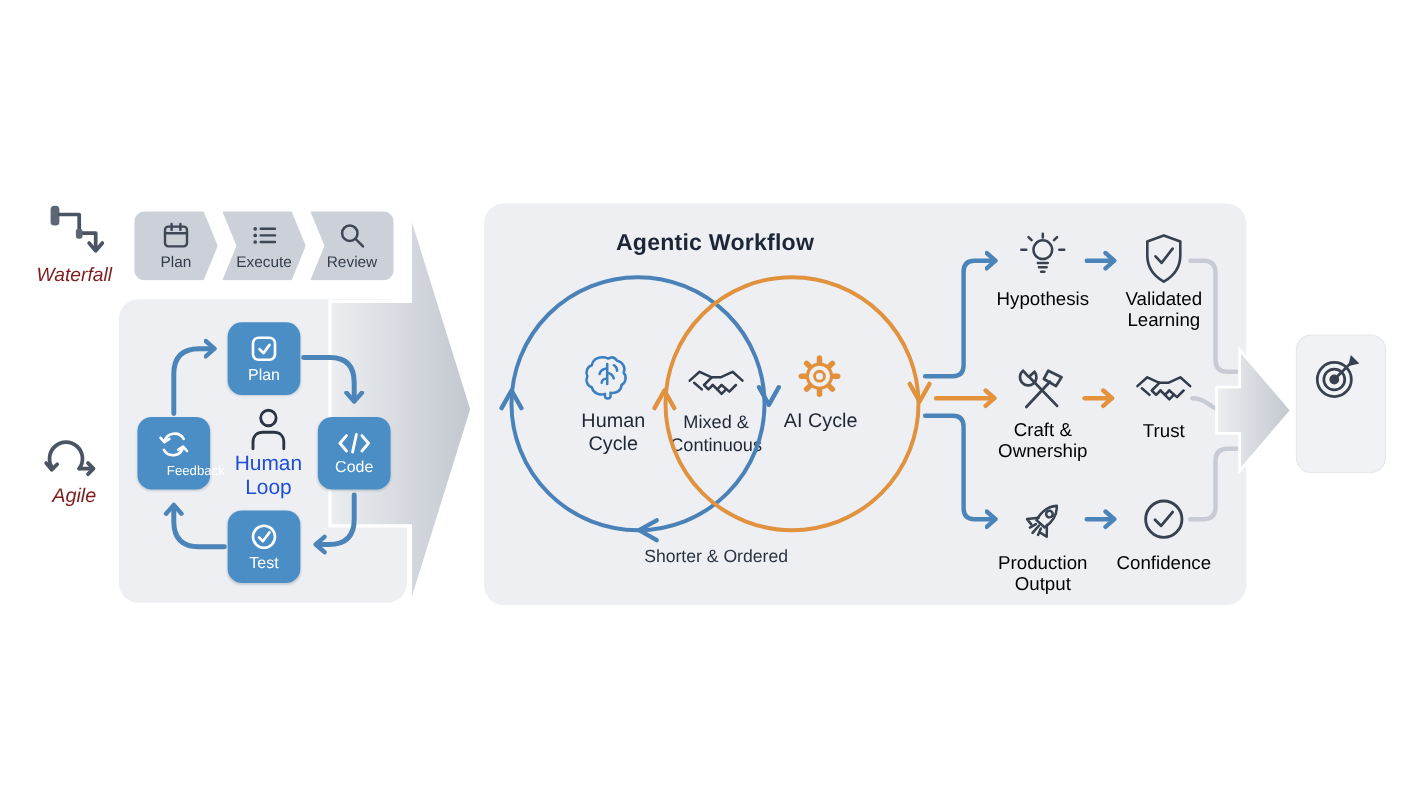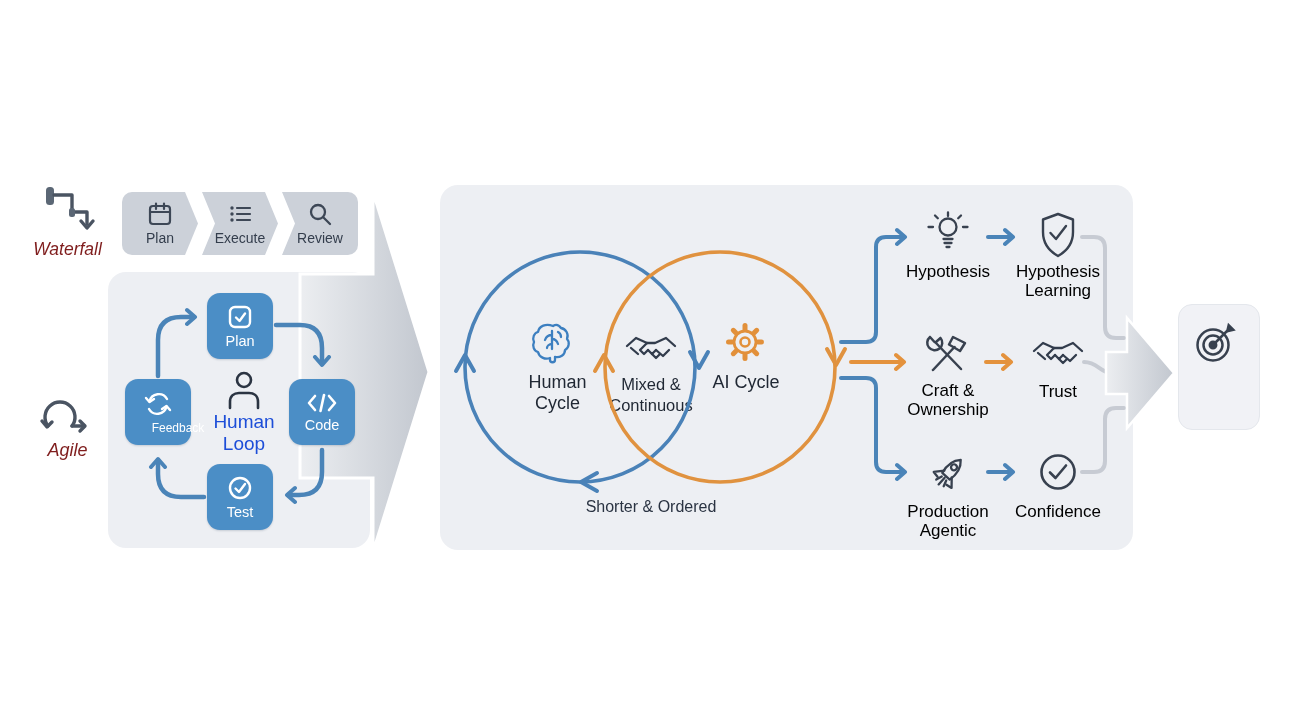--- a/index.html
+++ b/index.html
@@ -189,20 +189,21 @@
   </div>
 
   <svg class="icon" style="left:222px;top:370px;" width="44" height="40" viewBox="0 0 44 40">
     <g fill="none" stroke="#2b3442" stroke-width="2.6" stroke-linecap="round">
       <circle cx="22" cy="10" r="7"></circle>
       <path d="M8,38 V32 C8,26 12,23 17,23 H27 C32,23 36,26 36,32 V38"></path>
     </g>
   </svg>
   <div class="lbl" style="left:199px;top:411px;width:90px;font-size:19px;line-height:22px;font-weight:500;color:#1d4ed8;">Human Loop</div>
 
+  <div class="lbl title" style="left:505px;top:209px;width:290px;">Agentic Workflow</div>
 
   <svg class="icon" style="left:529px;top:320px;" width="48" height="44" viewBox="0 0 48 44">
     <g fill="none" stroke="#3c7fc0" stroke-width="2.3" stroke-linecap="round" stroke-linejoin="round">
       <path d="M24,6 C17,3 10,6 9,12 C5,13 3,18 5,22 C3,26 5,31 9,32 C10,37 16,40 21,38 L21,40 C21,43 26,43 26,40 V37 C31,38 36,35 36,30 C40,28 41,22 38,19 C40,14 37,9 32,8 C30,5 27,4 24,6 Z"></path>
       <path d="M23,11 V29 M23,15 C19,15 17,17 16,20 M23,19 C26,19 28,21 29,24 M23,24 C20,24 18,26 18,28 M29,12 C31,13 32,15 32,17"></path>
     </g>
   </svg>
   <div class="lbl venn-lbl" style="left:515px;top:372px;width:85px;">Human Cycle</div>
 
   <svg class="icon" style="left:625px;top:332px;" width="52" height="36" viewBox="0 0 52 36">
@@ -246,21 +247,21 @@
     </g>
   </svg>
   <div class="lbl out-lbl" style="left:888px;top:262px;width:120px;">Hypothesis</div>
 
   <svg class="icon" style="left:1036px;top:211px;" width="44" height="48" viewBox="0 0 44 48">
     <g fill="none" stroke="#38414f" stroke-width="2.4" stroke-linecap="round" stroke-linejoin="round">
       <path d="M22,3 L37,8.5 V21 C37,33 30,40.5 22,45 C14,40.5 7,33 7,21 V8.5 Z"></path>
       <path d="M14.5,22 L20,28 L30,15"></path>
     </g>
   </svg>
-  <div class="lbl out-lbl" style="left:998px;top:262px;width:120px;">Hypothesis Learning</div>
+  <div class="lbl out-lbl" style="left:998px;top:262px;width:120px;">Validated Learning</div>
 
   <svg class="icon" style="left:925px;top:332px;" width="46" height="46" viewBox="0 0 46 46">
     <g fill="none" stroke="#38414f" stroke-width="2.5" stroke-linecap="round" stroke-linejoin="round">
       <path d="M5,5 A7.5,7.5 0 1 0 15.5,6 M5,5 L9.5,10 M15.5,6 L11,10"></path>
       <path d="M10.5,10.5 L36,37"></path>
       <path d="M28,5 L40,11 L35,19 L24,12.5 Z"></path>
       <path d="M29.5,15 L8,38"></path>
     </g>
   </svg>
   <div class="lbl out-lbl" style="left:888px;top:381px;width:120px;">Craft &amp; Ownership</div>
@@ -280,21 +281,21 @@
 
   <svg class="icon" style="left:926px;top:452px;" width="44" height="44" viewBox="0 0 44 44">
     <g transform="rotate(42 22 22)" fill="none" stroke="#38414f" stroke-width="2.3" stroke-linecap="round" stroke-linejoin="round">
       <path d="M22,3 C27,8 29,16 27,25 H17 C15,16 17,8 22,3 Z"></path>
       <circle cx="22" cy="13" r="3"></circle>
       <path d="M17,22 L10,30 L16,31"></path>
       <path d="M27,22 L34,30 L28,31"></path>
       <path d="M19,28 L17,34 M25,28 L27,34 M22,27 V36"></path>
     </g>
   </svg>
-  <div class="lbl out-lbl" style="left:888px;top:502px;width:120px;">Production Agentic</div>
+  <div class="lbl out-lbl" style="left:888px;top:502px;width:120px;">Production Output</div>
 
   <svg class="icon" style="left:1036px;top:450px;" width="44" height="44" viewBox="0 0 44 44">
     <g fill="none" stroke="#38414f" stroke-width="2.6" stroke-linecap="round" stroke-linejoin="round">
       <circle cx="22" cy="22" r="16.5"></circle>
       <path d="M14,22.5 L19.5,28 L30,15.5"></path>
     </g>
   </svg>
   <div class="lbl out-lbl" style="left:998px;top:502px;width:120px;">Confidence</div>
 
   <div class="valuebox"></div>

